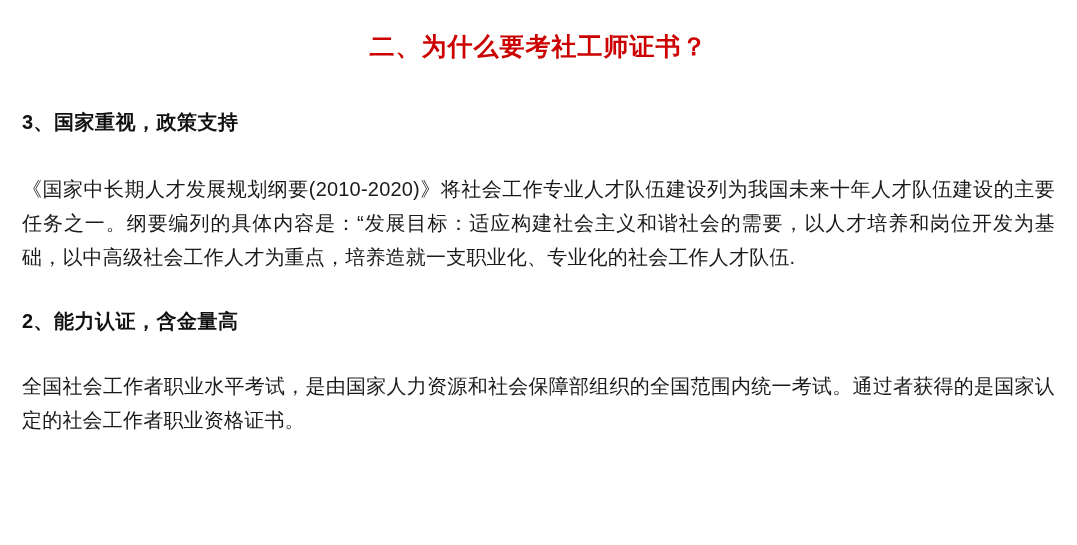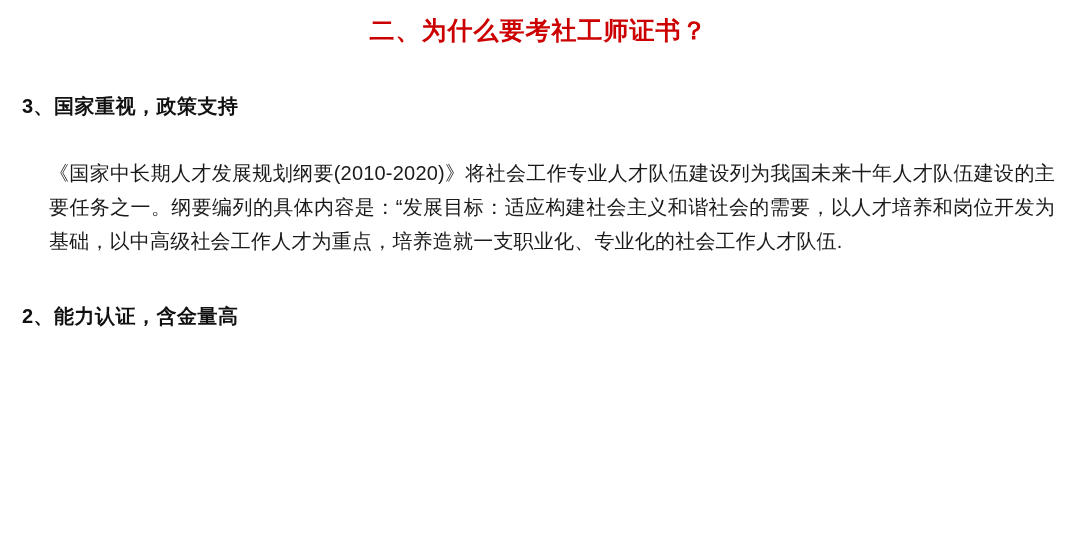--- a/index.html
+++ b/index.html
@@ -15,65 +15,65 @@
     overflow: hidden;
   }
   .page {
     position: relative;
     width: 1077px;
     height: 545px;
     box-sizing: border-box;
     padding: 0 22px;
   }
   .doc-title {
-    margin: 0;
+    margin: 16px;
     padding-top: 14px;
     text-align: center;
     color: #cc0000;
     font-size: 25px;
     font-weight: bold;
     letter-spacing: 1px;
     line-height: 1.3;
   }
   .section-heading {
     margin: 0;
     font-size: 20px;
     font-weight: bold;
     color: #111111;
     letter-spacing: 0.5px;
   }
   .heading-1 {
     margin-top: 46px;
   }
   .heading-2 {
-    margin-top: 44px;
+    margin-top: 33px;
   }
   .body-para {
     margin: 0;
     font-size: 20px;
     line-height: 1.72;
     color: #1a1a1a;
     text-align: justify;
     letter-spacing: 0.2px;
   }
   .para-1 {
     margin-top: 36px;
-    margin-left: 27px;
   }
   .para-2 {
     margin-top: 34px;
   }
 </style>
 </head>
 <body>
 
 <div class="page">
 
   <h1 class="doc-title">二、为什么要考社工师证书？</h1>
 
   <h2 class="section-heading heading-1">3、国家重视，政策支持</h2>
 
   <p class="body-para para-1">《国家中长期人才发展规划纲要(2010-2020)》将社会工作专业人才队伍建设列为我国未来十年人才队伍建设的主要任务之一。纲要编列的具体内容是：“发展目标：适应构建社会主义和谐社会的需要，以人才培养和岗位开发为基础，以中高级社会工作人才为重点，培养造就一支职业化、专业化的社会工作人才队伍.</p>
 
   <h2 class="section-heading heading-2">2、能力认证，含金量高</h2>
 
+  <p class="body-para para-2">全国社会工作者职业水平考试，是由国家人力资源和社会保障部组织的全国范围内统一考试。通过者获得的是国家认定的社会工作者职业资格证书。</p>
 
 </div>
 
 </body></html>

